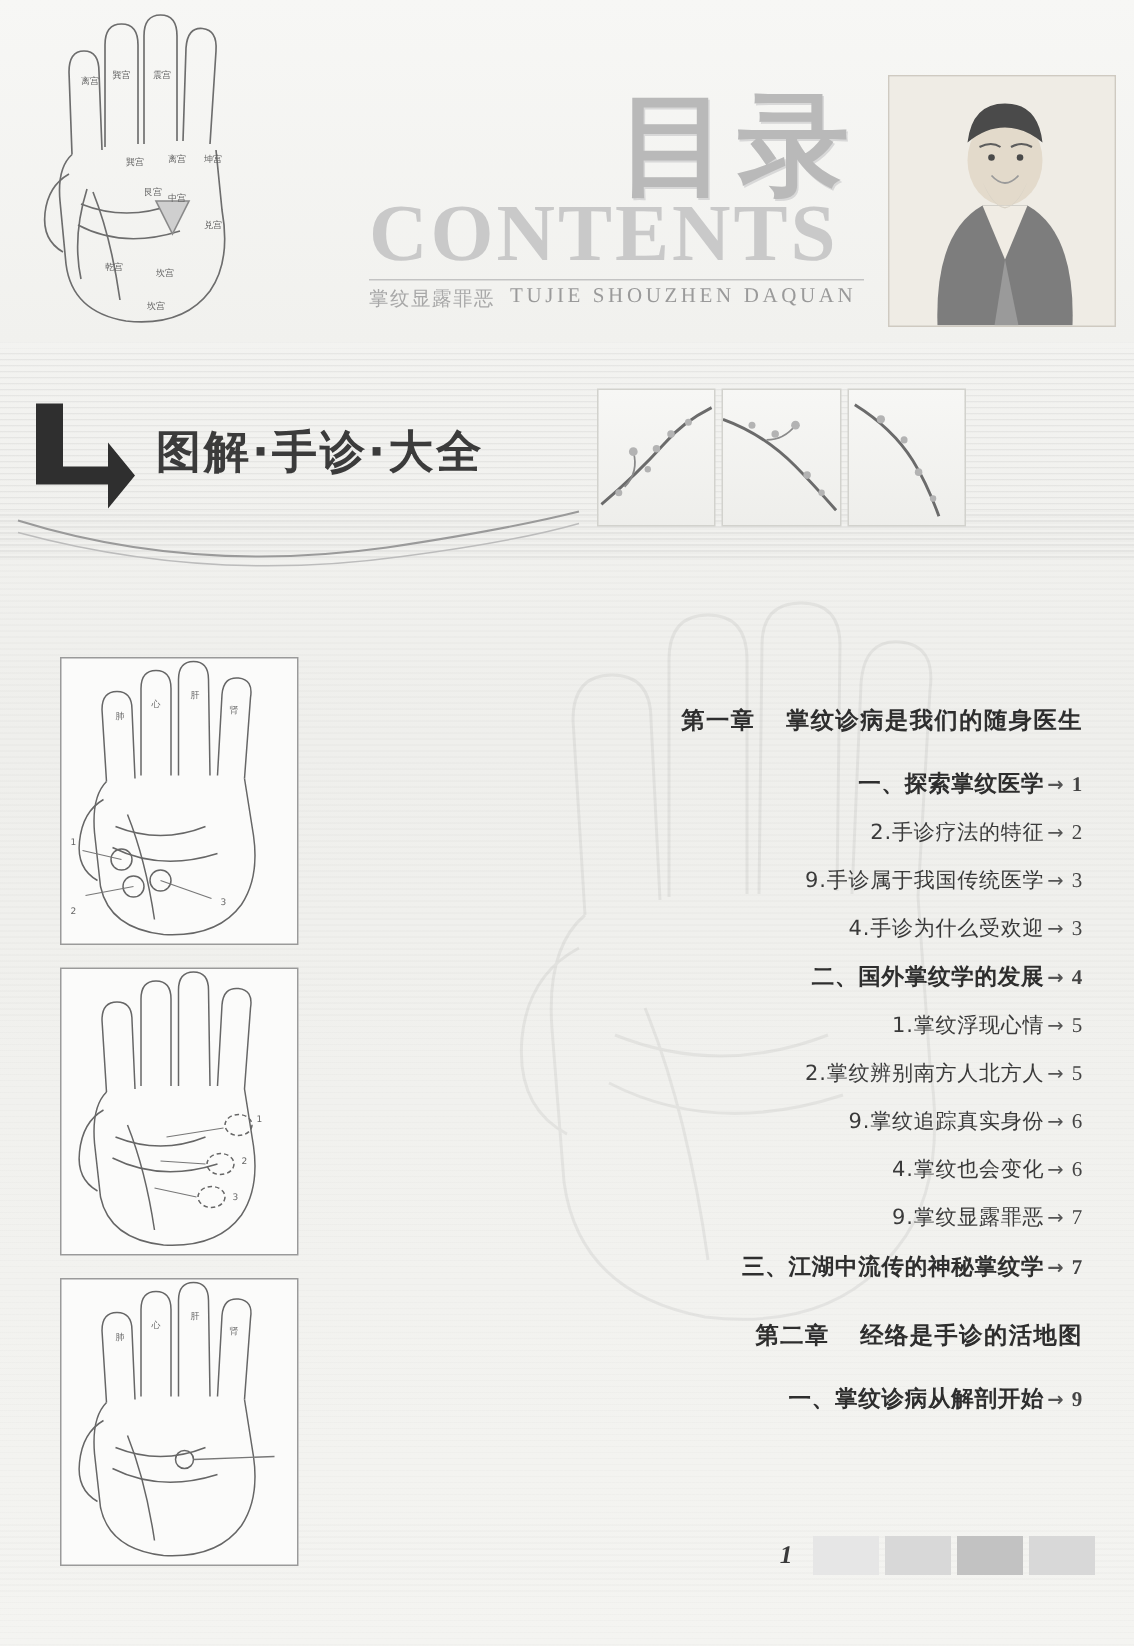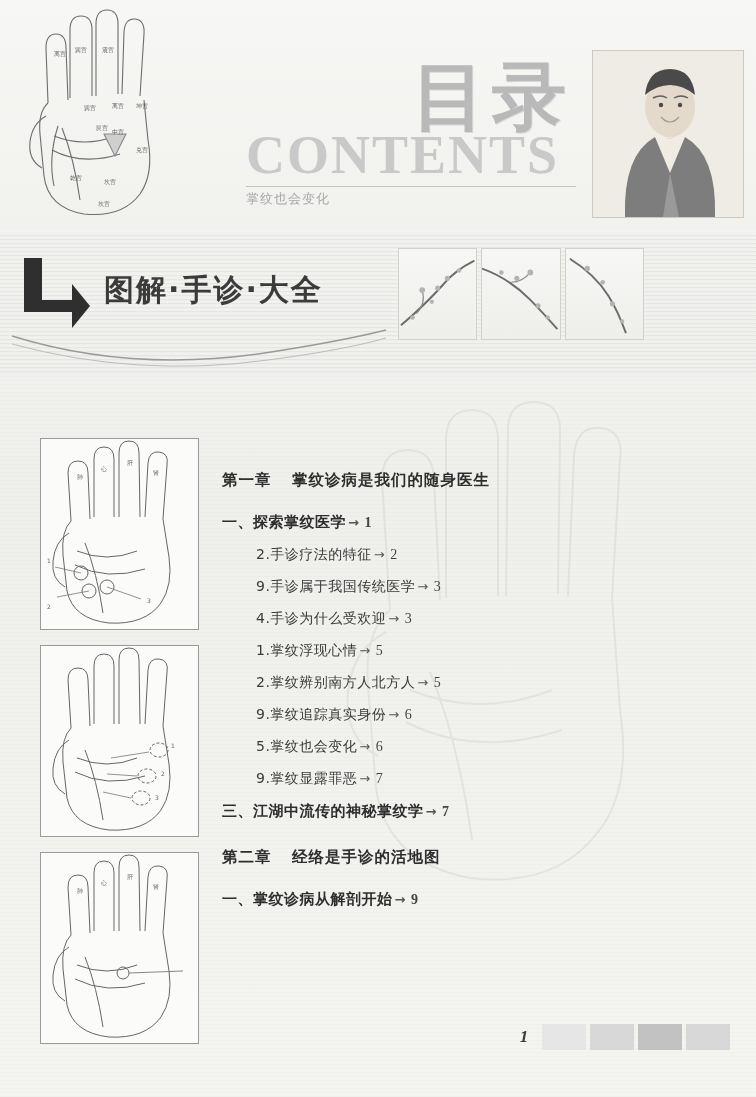--- a/index.html
+++ b/index.html
@@ -70,21 +70,21 @@
   
   .portrait{
     position:absolute;left:592px;top:50px;width:150px;height:166px;
     background:linear-gradient(180deg,#efece6 0%,#e6e2da 100%);
     border:1px solid #cfcac1;
     overflow:hidden;
   }
 
   
   .title-row{
-    position:absolute;left:0;top:248px;width:660px;height:120px;
+    position:absolute;left:0;top:259px;width:660px;height:120px;
   }
   .arrow-mark{
     position:absolute;left:18px;top:6px;width:76px;height:76px;
   }
   .book-title{
     position:absolute;left:104px;top:22px;
     font-size:30px;font-weight:bold;color:#3b3b3b;letter-spacing:2px;
     white-space:nowrap;
   }
   .swoosh{
@@ -107,21 +107,21 @@
 
   
   .thumbs{position:absolute;left:40px;top:438px;}
   .thumb{
     width:157px;height:190px;background:#fbfbfa;border:1px solid #9a9a9a;
     margin-bottom:15px;position:relative;overflow:hidden;
   }
 
   
   .toc{
-    position:absolute;left:222px;top:470px;width:500px;
+    position:absolute;left:222px;top:470px;width:500px;text-align:right;
   }
   .toc-chapter{
     font-size:15.5px;font-weight:bold;color:#2e2e2e;
     margin:0 0 22px 0;letter-spacing:1px;
     white-space:nowrap;
   }
   .toc-chapter .chap-label{margin-right:14px;}
   .toc-l1{
     font-size:15px;font-weight:bold;color:#2e2e2e;
     margin:12px 0 14px 0;letter-spacing:0.5px;white-space:nowrap;
@@ -191,21 +191,22 @@
         <text x="58" y="172">乾宫</text>
         <text x="92" y="176">坎宫</text>
         <text x="86" y="198">坎宫</text>
       </g>
     </svg>
   </div>
 
   <div class="mulu">目录</div>
   <div class="contents-en">CONTENTS</div>
   <div class="contents-rule"></div>
-  <div class="contents-sub-cn">掌纹也会变化</div>
+  <div class="contents-sub-cn">掌纹显露罪恶</div>
+  <div class="contents-sub-en">TUJIE SHOUZHEN DAQUAN</div>
 
   <div class="portrait">
     <svg width="150" height="166" viewBox="0 0 150 166">
       <rect x="0" y="0" width="150" height="166" fill="#efece5"></rect>
 
       <path d="M32 166 Q30 104 62 86 L92 86 Q124 104 122 166 Z" fill="#7d7d7d"></path>
       <path d="M62 86 L77 122 L92 86 Z" fill="#f0ece4"></path>
       <path d="M77 122 L70 166 L86 166 Z" fill="#9a9a9a"></path>
 
       <ellipse cx="77" cy="56" rx="25" ry="30" fill="#e3dacb"></ellipse>
@@ -399,32 +400,35 @@
     <div class="toc-l2">
       <span>2.手诊疗法的特征</span><span class="arrow">→</span><span class="pg">2</span>
     </div>
     <div class="toc-l2">
       <span>9.手诊属于我国传统医学</span><span class="arrow">→</span><span class="pg">3</span>
     </div>
     <div class="toc-l2">
       <span>4.手诊为什么受欢迎</span><span class="arrow">→</span><span class="pg">3</span>
     </div>
 
+    <div class="toc-l1">
+      <span>二、国外掌纹学的发展</span><span class="arrow">→</span><span class="pg">4</span>
+    </div>
 
     <div class="toc-l2">
       <span>1.掌纹浮现心情</span><span class="arrow">→</span><span class="pg">5</span>
     </div>
     <div class="toc-l2">
       <span>2.掌纹辨别南方人北方人</span><span class="arrow">→</span><span class="pg">5</span>
     </div>
     <div class="toc-l2">
       <span>9.掌纹追踪真实身份</span><span class="arrow">→</span><span class="pg">6</span>
     </div>
     <div class="toc-l2">
-      <span>5.掌纹也会变化</span><span class="arrow">→</span><span class="pg">6</span>
+      <span>4.掌纹也会变化</span><span class="arrow">→</span><span class="pg">6</span>
     </div>
     <div class="toc-l2">
       <span>9.掌纹显露罪恶</span><span class="arrow">→</span><span class="pg">7</span>
     </div>
 
     <div class="toc-l1">
       <span>三、江湖中流传的神秘掌纹学</span><span class="arrow">→</span><span class="pg">7</span>
     </div>
 
     <div class="spacer-12"></div>

